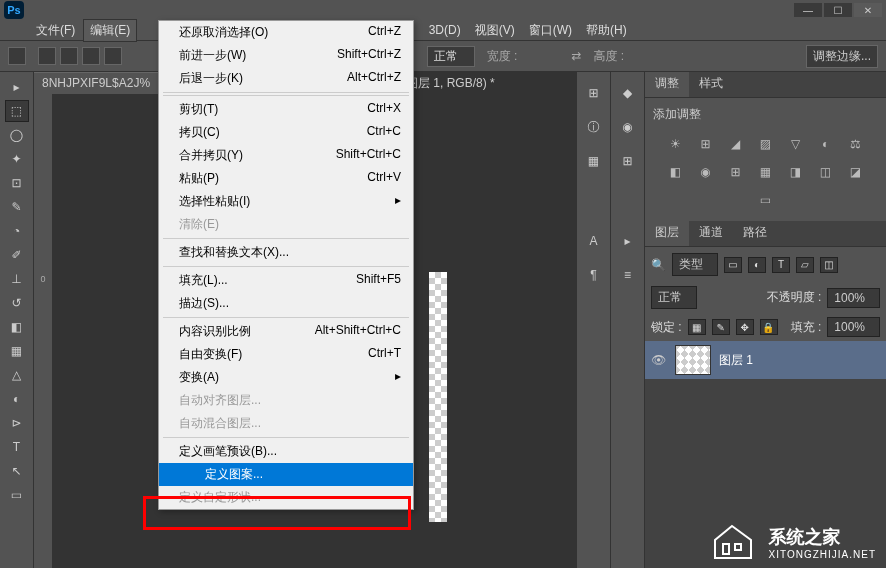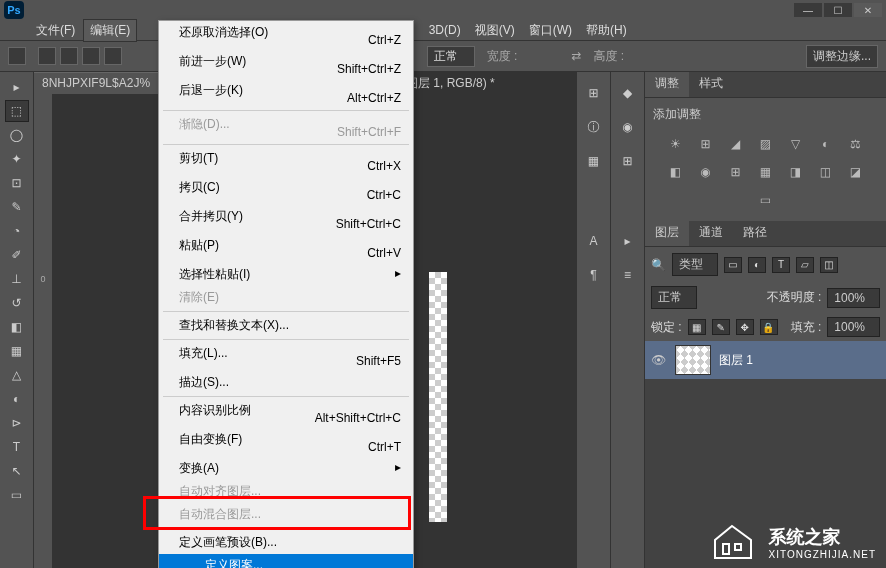--- a/index.html
+++ b/index.html
@@ -30,21 +30,21 @@
 .canvas-area { flex: 1; background: #333; position: relative; }
 .doc-tab { position: absolute; top: 0; left: 0; height: 22px; background: #535353; padding: 3px 24px 3px 8px; border-top: 1px solid #666; color: #ccc; }
 .doc-tab2 { position: absolute; top: 0; left: 360px; height: 22px; padding: 3px 8px; color: #ccc; }
 .ruler-v { position: absolute; left: 0; top: 22px; width: 18px; bottom: 0; background: #535353; color: #aaa; font-size: 9px; text-align: center; padding-top: 180px; }
 .canvas { position: absolute; left: 395px; top: 200px; width: 18px; height: 250px; background-image: linear-gradient(45deg, #ccc 25%, transparent 25%), linear-gradient(-45deg, #ccc 25%, transparent 25%), linear-gradient(45deg, transparent 75%, #ccc 75%), linear-gradient(-45deg, transparent 75%, #ccc 75%); background-size: 12px 12px; background-position: 0 0, 0 6px, 6px -6px, -6px 0; background-color: #fff; }
 
 .dropdown-menu { position: absolute; left: 158px; top: 20px; width: 256px; background: #f0f0f0; border: 1px solid #999; box-shadow: 2px 2px 6px rgba(0,0,0,0.3); color: #000; z-index: 100; }
 .dd-item { display: flex; padding: 3px 12px 3px 20px; }
 .dd-item.highlighted { background: #0078d7; color: #fff; padding-left: 46px; }
 .dd-item.disabled { color: #999; }
-.dd-shortcut { margin-left: auto; margin-top: 9px; }
+.dd-shortcut { margin-left: auto; }
 .dd-sep { height: 1px; background: #ccc; margin: 2px 4px; }
 .dd-arrow { margin-left: auto; }
 .highlight-box { position: absolute; left: 143px; top: 496px; width: 268px; height: 34px; border: 3px solid #ff0000; z-index: 101; pointer-events: none; }
 
 .right-panels { width: 310px; background: #535353; display: flex; }
 .mid-icons { width: 34px; display: flex; flex-direction: column; align-items: center; padding-top: 12px; gap: 16px; border-left: 1px solid #333; }
 .mid-icon { width: 18px; height: 18px; color: #ccc; display: flex; align-items: center; justify-content: center; }
 .mid-icons2 { width: 34px; display: flex; flex-direction: column; align-items: center; padding-top: 12px; gap: 16px; border-left: 1px solid #333; }
 .panel-stack { flex: 1; display: flex; flex-direction: column; border-left: 1px solid #333; }
 
@@ -243,24 +243,20 @@
     </div>
   <div class="dd-item">
       <span>前进一步(W)</span>
       <span class="dd-shortcut">Shift+Ctrl+Z</span>
     </div>
   <div class="dd-item">
       <span>后退一步(K)</span>
       <span class="dd-shortcut">Alt+Ctrl+Z</span>
     </div>
   <div class="dd-sep"></div>
-  <div class="dd-item disabled">
-      <span>渐隐(D)...</span>
-      <span class="dd-shortcut">Shift+Ctrl+F</span>
-    </div>
   <div class="dd-sep"></div>
   <div class="dd-item">
       <span>剪切(T)</span>
       <span class="dd-shortcut">Ctrl+X</span>
     </div>
   <div class="dd-item">
       <span>拷贝(C)</span>
       <span class="dd-shortcut">Ctrl+C</span>
     </div>
   <div class="dd-item">

